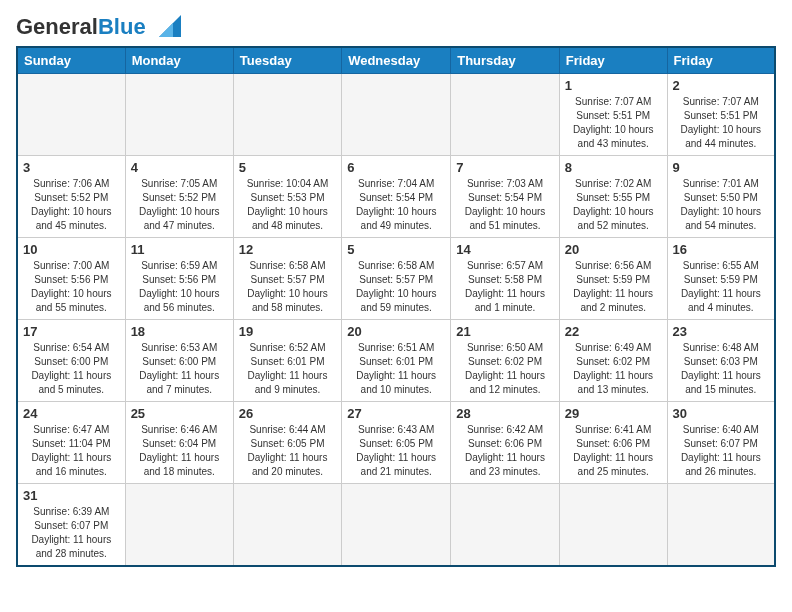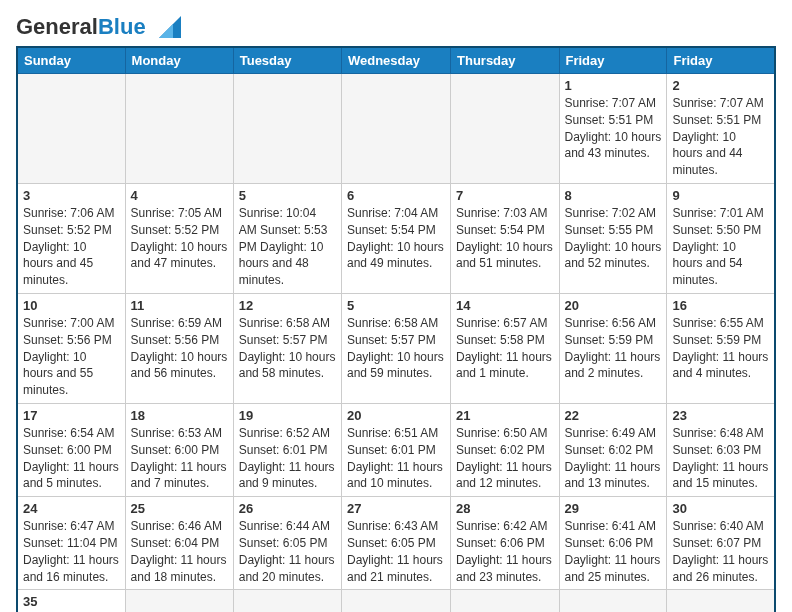--- a/index.html
+++ b/index.html
@@ -23,21 +23,21 @@
     }
     .logo-text {
       font-size: 22px;
       font-weight: bold;
       color: #333;
       line-height: 1;
     }
     .logo-text span.blue { color: #1a7fc1; }
     .logo-icon {
       display: flex;
-      align-items: flex-end;
+      align-items: center;
       gap: 10px;
     }
     .title-area {
       text-align: right;
     }
     .title-area h1 {
       font-size: 32px;
       color: #333;
       font-weight: normal;
     }
@@ -73,23 +73,24 @@
     .calendar td.empty {
       background: #f5f5f5;
     }
     .day-number {
       font-size: 13px;
       font-weight: bold;
       display: block;
       margin-bottom: 2px;
     }
     .day-info {
-      font-size: 12px;
+      font-size: 10px;
       line-height: 1.4;
       color: #333;
+      text-align: center;
     }
     tr.week-row td {
       height: 82px;
     }
   </style>
 </head>
 <body>
 
 <div class="header-area">
   <div class="logo">
@@ -312,21 +313,21 @@
         </td>
         <td>
           <span class="day-number">30</span>
           <div class="day-info">Sunrise: 6:40 AM
 Sunset: 6:07 PM
 Daylight: 11 hours and 26 minutes.</div>
         </td>
       </tr>
       <tr class="week-row">
         <td>
-          <span class="day-number">35</span>
+          <span class="day-number">31</span>
           <div class="day-info">Sunrise: 6:39 AM
 Sunset: 6:07 PM
 Daylight: 11 hours and 28 minutes.</div>
         </td>
         <td class="empty"></td>
         <td class="empty"></td>
         <td class="empty"></td>
         <td class="empty"></td>
         <td class="empty"></td>
         <td class="empty"></td>

